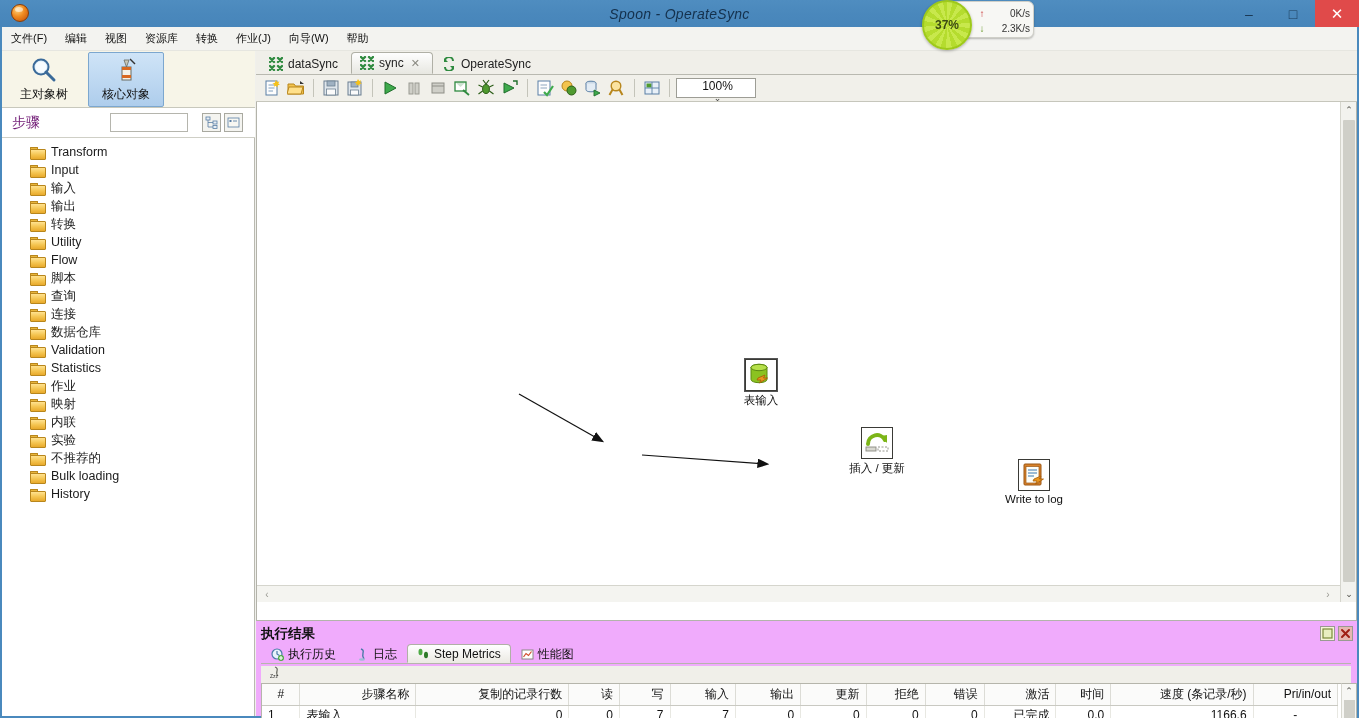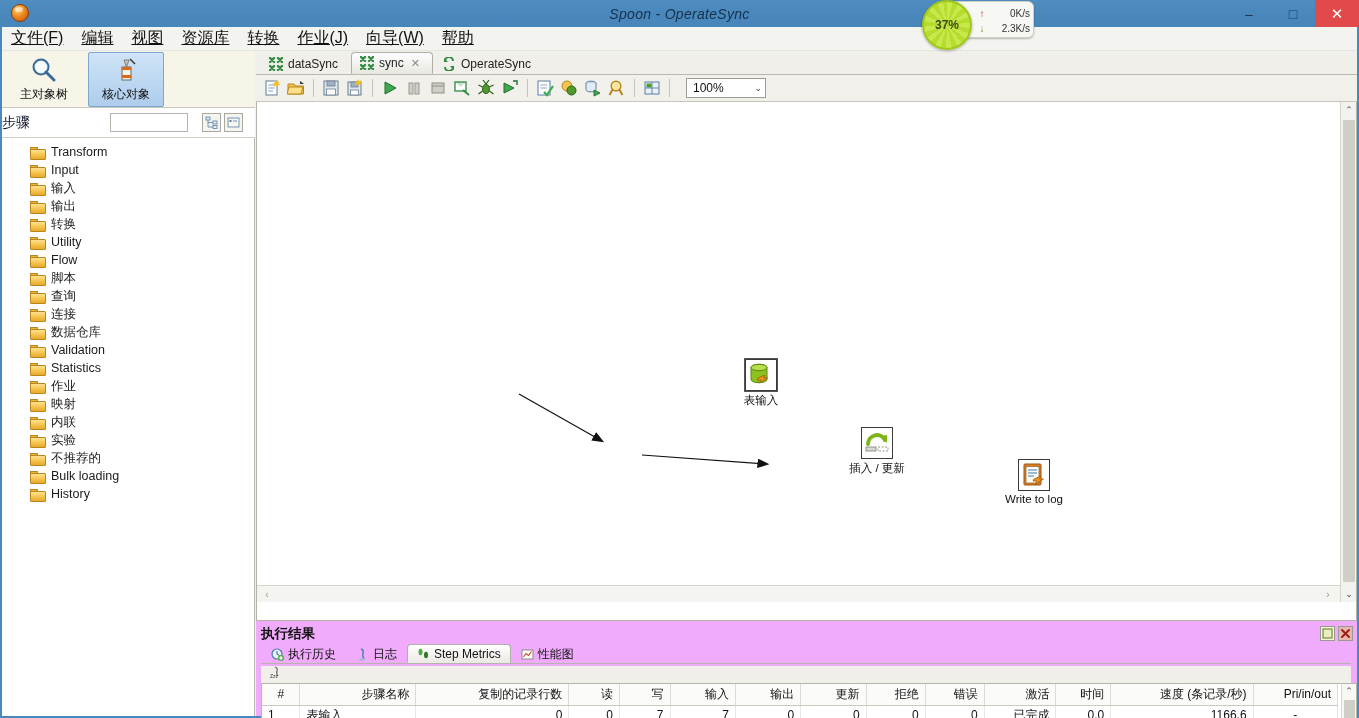--- a/index.html
+++ b/index.html
@@ -76,21 +76,21 @@
   .netrow .arr.u { color: #c62828; }
   .netrow .arr.d { color: #6a9a2a; }
   .netrow .val { flex: 1; text-align: right; padding-right: 4px; }
 
   
   .menubar {
     position: absolute; left: 2px; top: 27px; width: 1355px; height: 24px;
     background: #f3f3f0; display: flex; align-items: center;
     border-bottom: 1px solid #e6e6e0;
   }
-  .menu-item { padding: 2px 9px; font-size: 16px; color: #111; cursor: default; text-decoration: underline; }
+  .menu-item { padding: 2px 9px; font-size: 11px; color: #111; cursor: default; }
 
   
   .client {
     position: absolute; left: 2px; top: 51px; width: 1355px; height: 665px;
     background: #f0f0ec;
   }
 
   
   .leftpanel {
     position: absolute; left: 0px; top: 0px; width: 253px; height: 665px;
@@ -108,21 +108,21 @@
   }
   .persp-btn.active { background: linear-gradient(to bottom,#cfe4f7,#aecdec); border: 1px solid #7ca7cf; }
   .persp-btn .lbl { font-size: 12px; color: #111; }
   .persp-ico { height: 32px; display: flex; align-items: center; justify-content: center; }
 
   .steps-header {
     position: absolute; left: 0; top: 57px; width: 253px; height: 30px;
     background: #fff; display: flex; align-items: center;
     border-bottom: 1px solid #cfcfc6;
   }
-  .steps-title { font-size: 14px; color: #0f172a; width: 100px; }
+  .steps-title { font-size: 14px; color: #701a75; padding-left: 10px; width: 100px; }
   .steps-search {
     width: 78px; height: 19px; border: 1px solid #b5b5ad; background: #fff;
     margin-left: 8px;
   }
   .steps-btns { margin-left: 14px; display: flex; gap: 3px; }
   .sbtn {
     width: 19px; height: 19px; border: 1px solid #a9a9a0; background: #f4f4f0;
     display: flex; align-items: center; justify-content: center;
   }
 
@@ -171,23 +171,23 @@
   .tab-close { margin-left: 7px; color: #8a8a82; font-size: 11px; }
 
   .toolbar {
     position: absolute; left: 0; top: 24px; width: 1101px; height: 27px;
     background: #f1f0ea; border-bottom: 1px solid #c6c6bc;
     display: flex; align-items: center; padding-left: 5px; gap: 2px;
   }
   .tbtn { width: 22px; height: 22px; display: flex; align-items: center; justify-content: center; border: 1px solid transparent; border-radius: 2px;}
   .tsep { width: 1px; height: 18px; background: #c4c4ba; margin: 0 4px; }
   .zoomsel {
-    margin-left: 10px; width: 80px; height: 20px; border: 1px solid #9d9d95;
+    width: 80px; height: 20px; border: 1px solid #9d9d95;
     background: #fff; display: flex; align-items: center; justify-content: space-between;
-    padding: 0 3px 0 6px; font-size: 12px; color: #111;
+    padding: 0 3px 0 6px; font-size: 12px; color: #111; flex-direction: column;
   }
   .zoomsel .chev { font-size: 9px; color: #444; }
 
   .canvaswrap {
     position: absolute; left: 0; top: 51px; width: 1101px; height: 519px;
     background: #ffffff; border: 1px solid #b3b3aa; border-top: none;
   }
   .canvas {
     position: absolute; left: 0; top: 0; width: 1083px; height: 500px;
     background: #ffffff; overflow: hidden;

